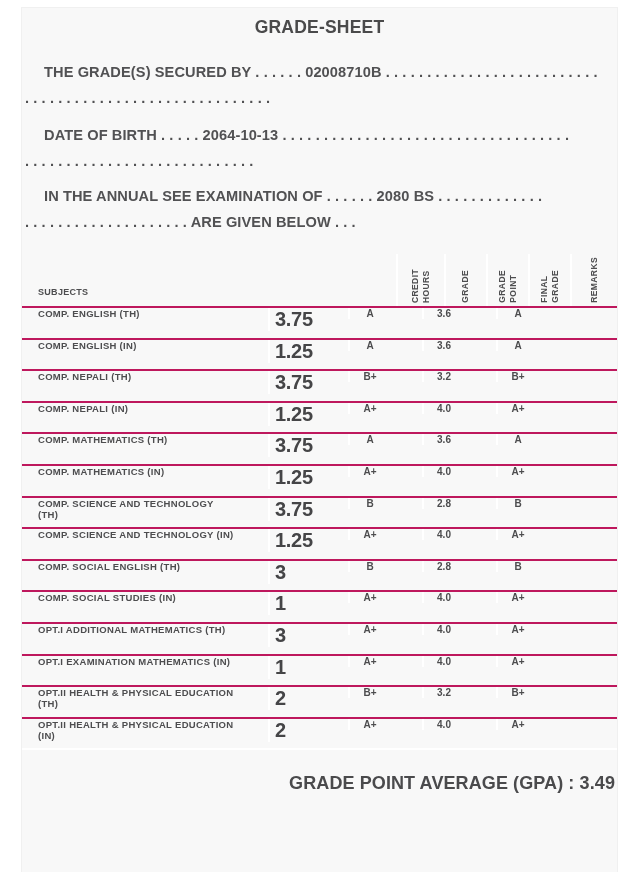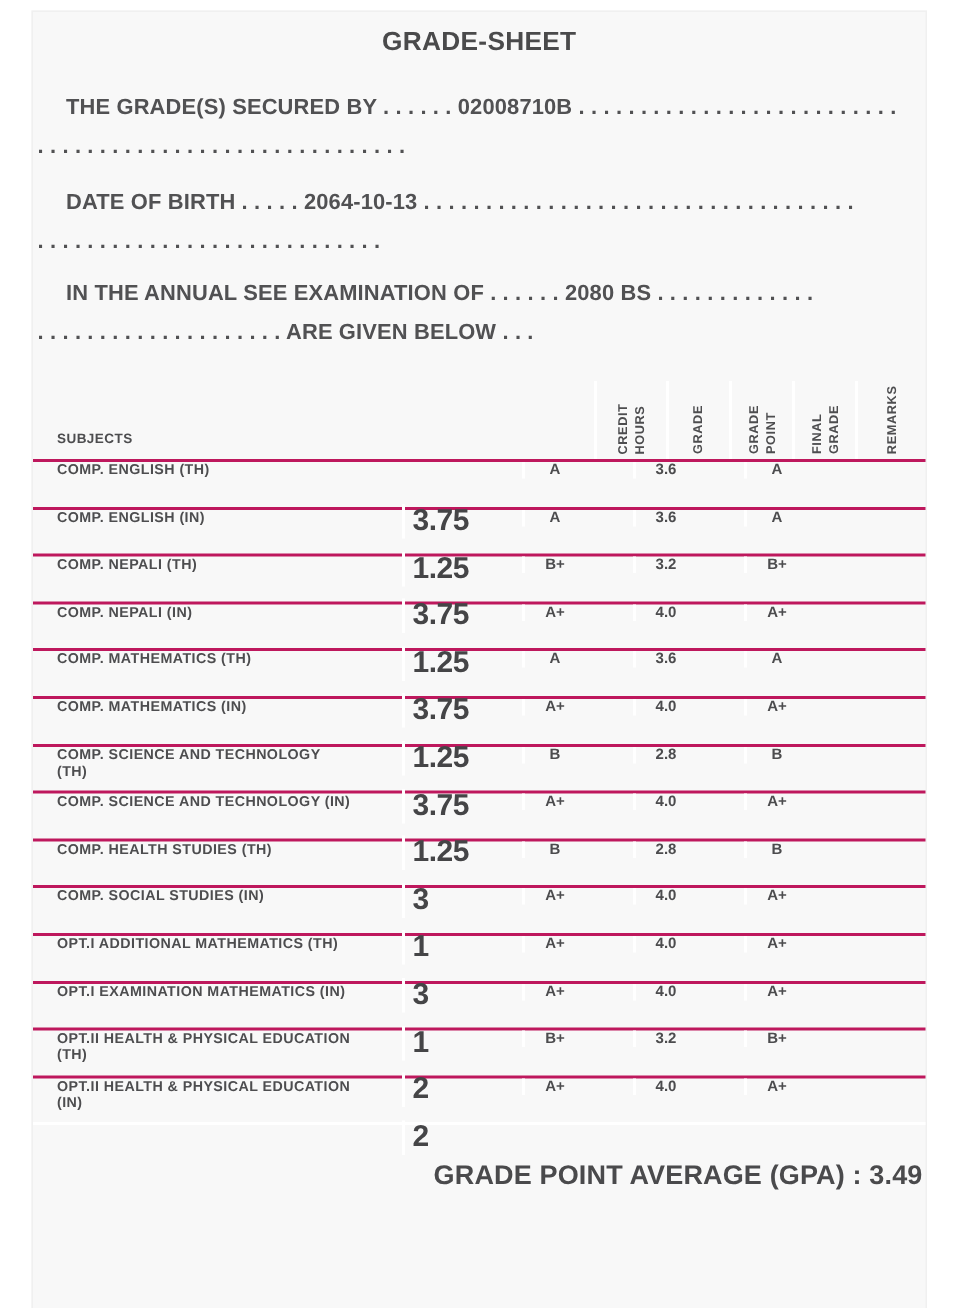--- a/index.html
+++ b/index.html
@@ -101,21 +101,20 @@
   }
   .trow .c-ch {
     display: flex;
     align-items: center;
     justify-content: flex-start;
     padding-left: 5px;
     font-size: 20px;
     font-weight: bold;
     color: #454547;
     letter-spacing: -0.3px;
-    margin-top: 28px;
   }
   .trow .c-g, .trow .c-gp, .trow .c-fg {
     display: flex;
     align-items: center;
     justify-content: center;
     font-size: 10px;
     font-weight: bold;
     color: #4c4c4e;
   }
   .gtable-bottom { border-top: 2px solid #ffffff; }
@@ -233,21 +232,21 @@
         </div>
         <div class="trow">
           <div class="cell c-subj">COMP. SCIENCE AND TECHNOLOGY (IN)</div>
           <div class="cell c-ch">1.25</div>
           <div class="cell c-g">A+</div>
           <div class="cell c-gp">4.0</div>
           <div class="cell c-fg">A+</div>
           <div class="cell c-rm"></div>
         </div>
         <div class="trow">
-          <div class="cell c-subj">COMP. HEALTH STUDIES (TH)</div>
+          <div class="cell c-subj">COMP. SOCIAL ENGLISH (TH)</div>
           <div class="cell c-ch">3</div>
           <div class="cell c-g">B</div>
           <div class="cell c-gp">2.8</div>
           <div class="cell c-fg">B</div>
           <div class="cell c-rm"></div>
         </div>
         <div class="trow">
           <div class="cell c-subj">COMP. SOCIAL STUDIES (IN)</div>
           <div class="cell c-ch">1</div>
           <div class="cell c-g">A+</div>

